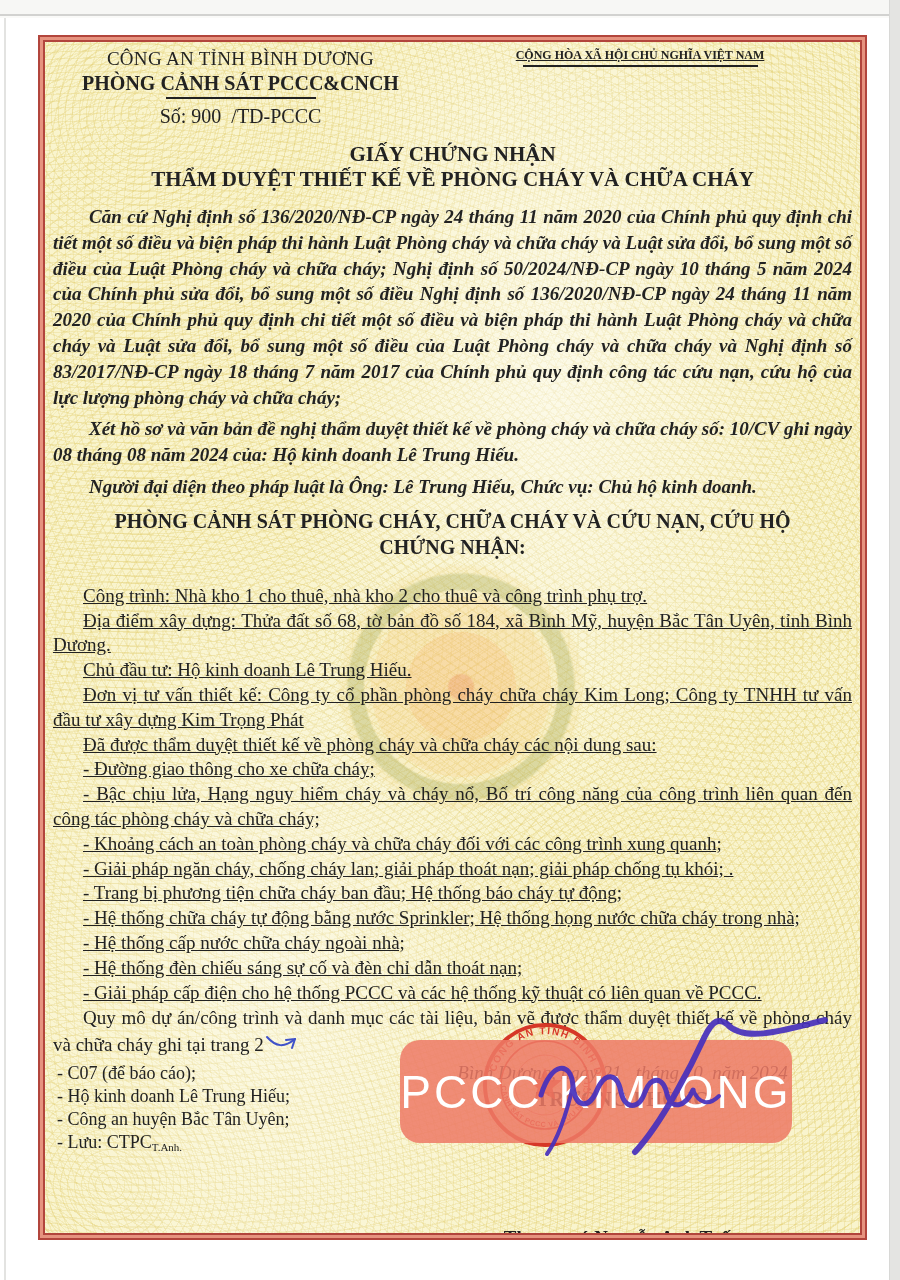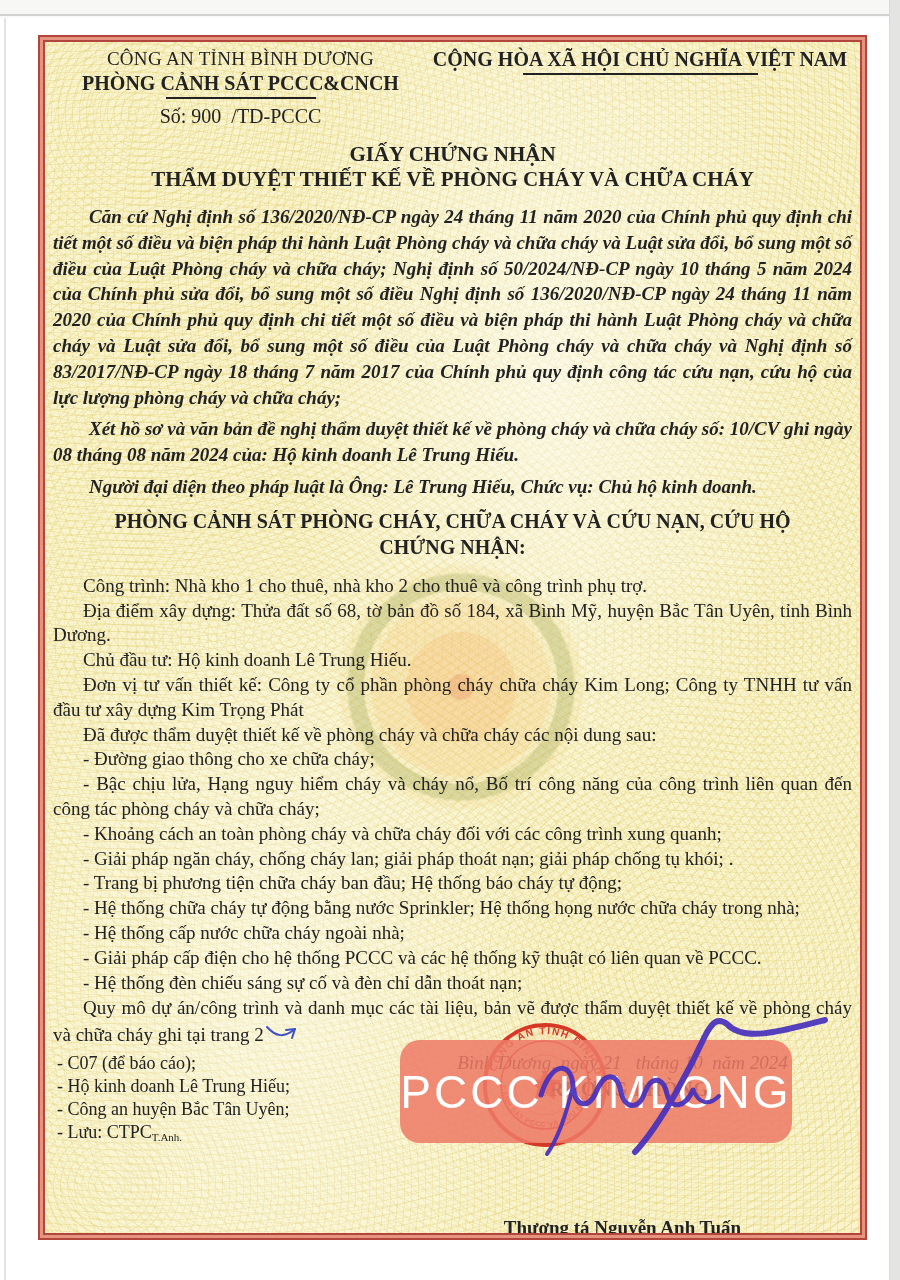--- a/index.html
+++ b/index.html
@@ -29,37 +29,37 @@
       repeating-radial-gradient(circle at 8% 96%, rgba(226,206,112,0.30) 0 1.2px, transparent 1.2px 7px),
       #f9f4cd;
     padding:6px 8px 0 8px;
   }
 
   .hdr-row { display:flex; }
   .hdr-left { width:375px; text-align:center; }
   .hdr-right { flex:1; text-align:center; }
   .hdr-l1 { font-size:19px; letter-spacing:0.3px; }
   .hdr-l2 { font-size:20px; font-weight:bold; margin-top:2px; }
-  .hdr-r1 { font-size:20px; font-weight:bold; }
+  .hdr-r1 { font-size:12px; font-weight:bold;text-decoration:underline; }
   .hdr-r2 { font-size:21px; font-weight:bold; margin-top:3px; }
   .uline { border-top:2px solid #222; margin:2px auto 0; }
   .uline.w150 { width:150px; }
   .uline.w235 { width:235px; }
   .so-line { width:375px; text-align:center; font-size:20px; margin-top:6px; white-space:pre-wrap; }
 
   .title { text-align:center; margin-top:14px; font-weight:bold; font-size:21px; line-height:25px; }
 
   .recital { font-style:italic; text-align:justify; font-size:19px; line-height:25.8px; text-indent:36px;font-weight:bold; }
   .recital.p1 { margin-top:12px; }
   .recital.p2 { margin-top:6px; }
   .recital.p3 { margin-top:6px; }
 
   .sec-head { text-align:center; font-weight:bold; font-size:20px; line-height:26px; margin-top:8px; }
 
-  .body-lines { margin-top:14px; }
+  .body-lines { margin-top:24px;text-decoration:underline; }
   .body-lines p { font-size:19px; line-height:24.8px; text-align:justify; text-indent:30px; }
   .closing { font-size:19px; line-height:26px; text-align:justify; text-indent:30px; }
   .penmark { display:inline-block; vertical-align:-6px; }
 
   .bottom-row { display:flex; margin-top:4px; }
   .recipients { flex:0 0 340px; padding-left:4px; }
   .recipients .label { font-weight:bold; font-style:italic; font-size:19px; margin-bottom:4px; }
   .recipients .item { font-size:18px; line-height:23px; }
   .recipients .sub { font-size:11px; vertical-align:-3px; }
   .signing { flex:1; text-align:center; }
@@ -118,22 +118,22 @@
           <p>Chủ đầu tư: Hộ kinh doanh Lê Trung Hiếu.</p>
           <p>Đơn vị tư vấn thiết kế: Công ty cổ phần phòng cháy chữa cháy Kim Long; Công ty TNHH tư vấn đầu tư xây dựng Kim Trọng Phát</p>
           <p>Đã được thẩm duyệt thiết kế về phòng cháy và chữa cháy các nội dung sau:</p>
           <p>- Đường giao thông cho xe chữa cháy;</p>
           <p>- Bậc chịu lửa, Hạng nguy hiểm cháy và cháy nổ, Bố trí công năng của công trình liên quan đến công tác phòng cháy và chữa cháy;</p>
           <p>- Khoảng cách an toàn phòng cháy và chữa cháy đối với các công trình xung quanh;</p>
           <p>- Giải pháp ngăn cháy, chống cháy lan; giải pháp thoát nạn; giải pháp chống tụ khói; .</p>
           <p>- Trang bị phương tiện chữa cháy ban đầu; Hệ thống báo cháy tự động;</p>
           <p>- Hệ thống chữa cháy tự động bằng nước Sprinkler; Hệ thống họng nước chữa cháy trong nhà;</p>
           <p>- Hệ thống cấp nước chữa cháy ngoài nhà;</p>
+          <p>- Hệ thống đèn chiếu sáng sự cố và đèn chỉ dẫn thoát nạn;</p>
           <p>- Giải pháp cấp điện cho hệ thống PCCC và các hệ thống kỹ thuật có liên quan về PCCC.</p>
-          <p>- Hệ thống đèn chiếu sáng sự cố và đèn chỉ dẫn thoát nạn;</p>
         </div>
 
         <p class="closing"><span>Quy mô dự án/công trình và danh mục các tài liệu, bản vẽ được thẩm duyệt thiết kế về phòng cháy và chữa cháy ghi tại trang 2</span><svg class="penmark" width="38" height="26" viewBox="0 0 38 26">
           <path d="M3,6 C12,16 20,17 31,8" stroke="#3f51c9" stroke-width="2" fill="none" stroke-linecap="round"></path>
           <path d="M31,8 l-9,1 M31,8 l-3,9" stroke="#3f51c9" stroke-width="2" fill="none" stroke-linecap="round"></path>
         </svg></p>
 
         <div class="bottom-row">
           <div class="recipients">
             <div class="item">- C07 (để báo cáo);</div>

